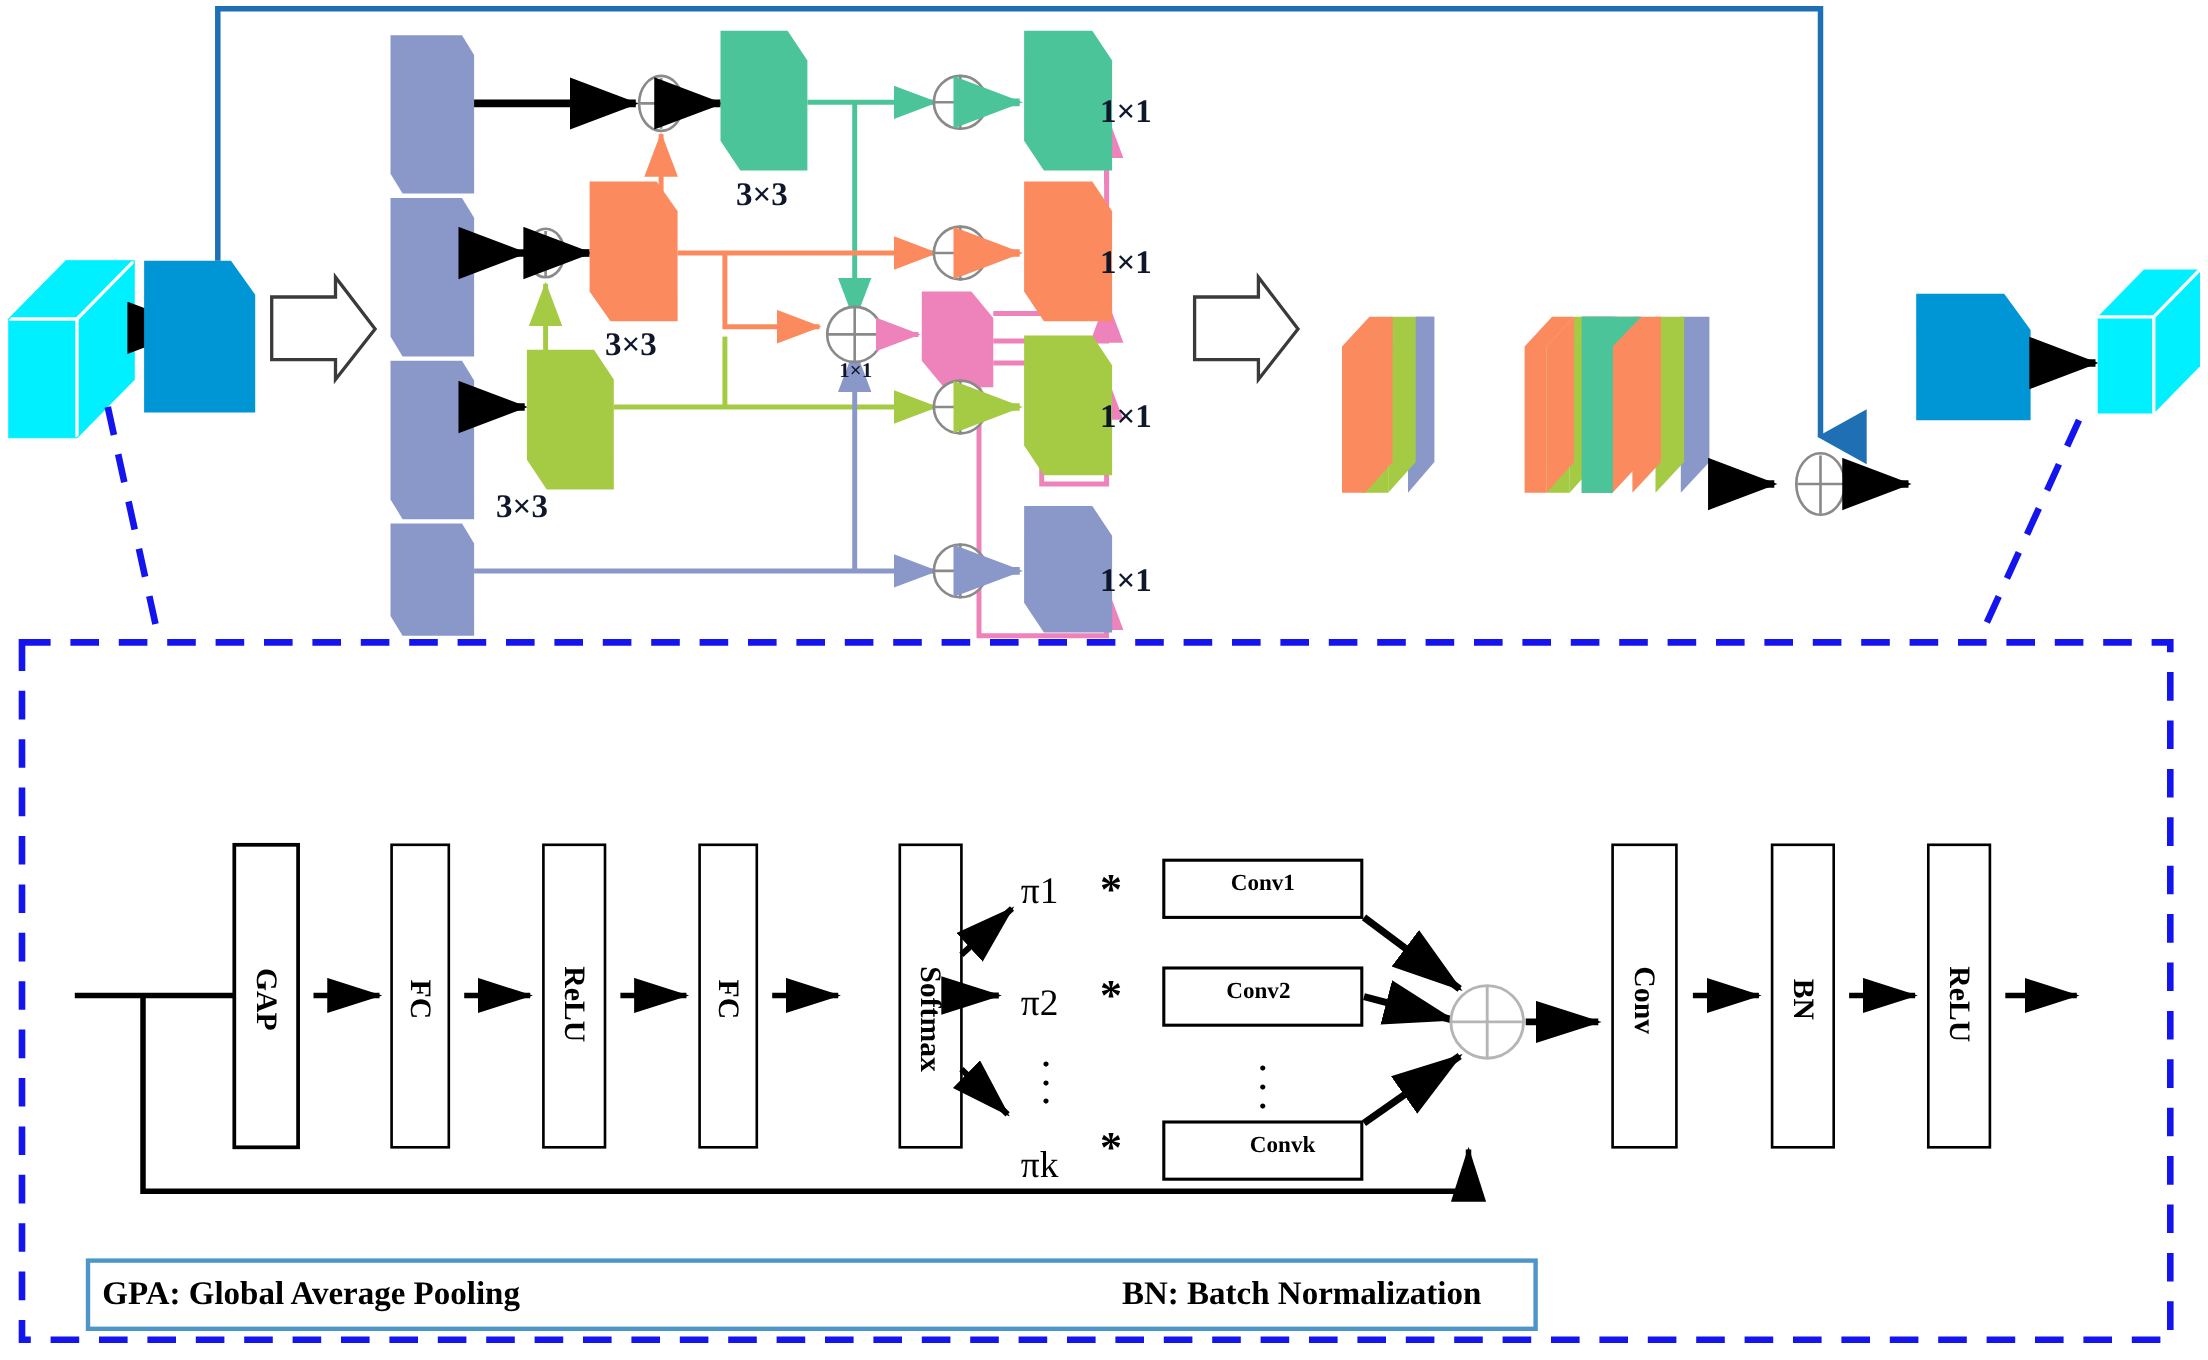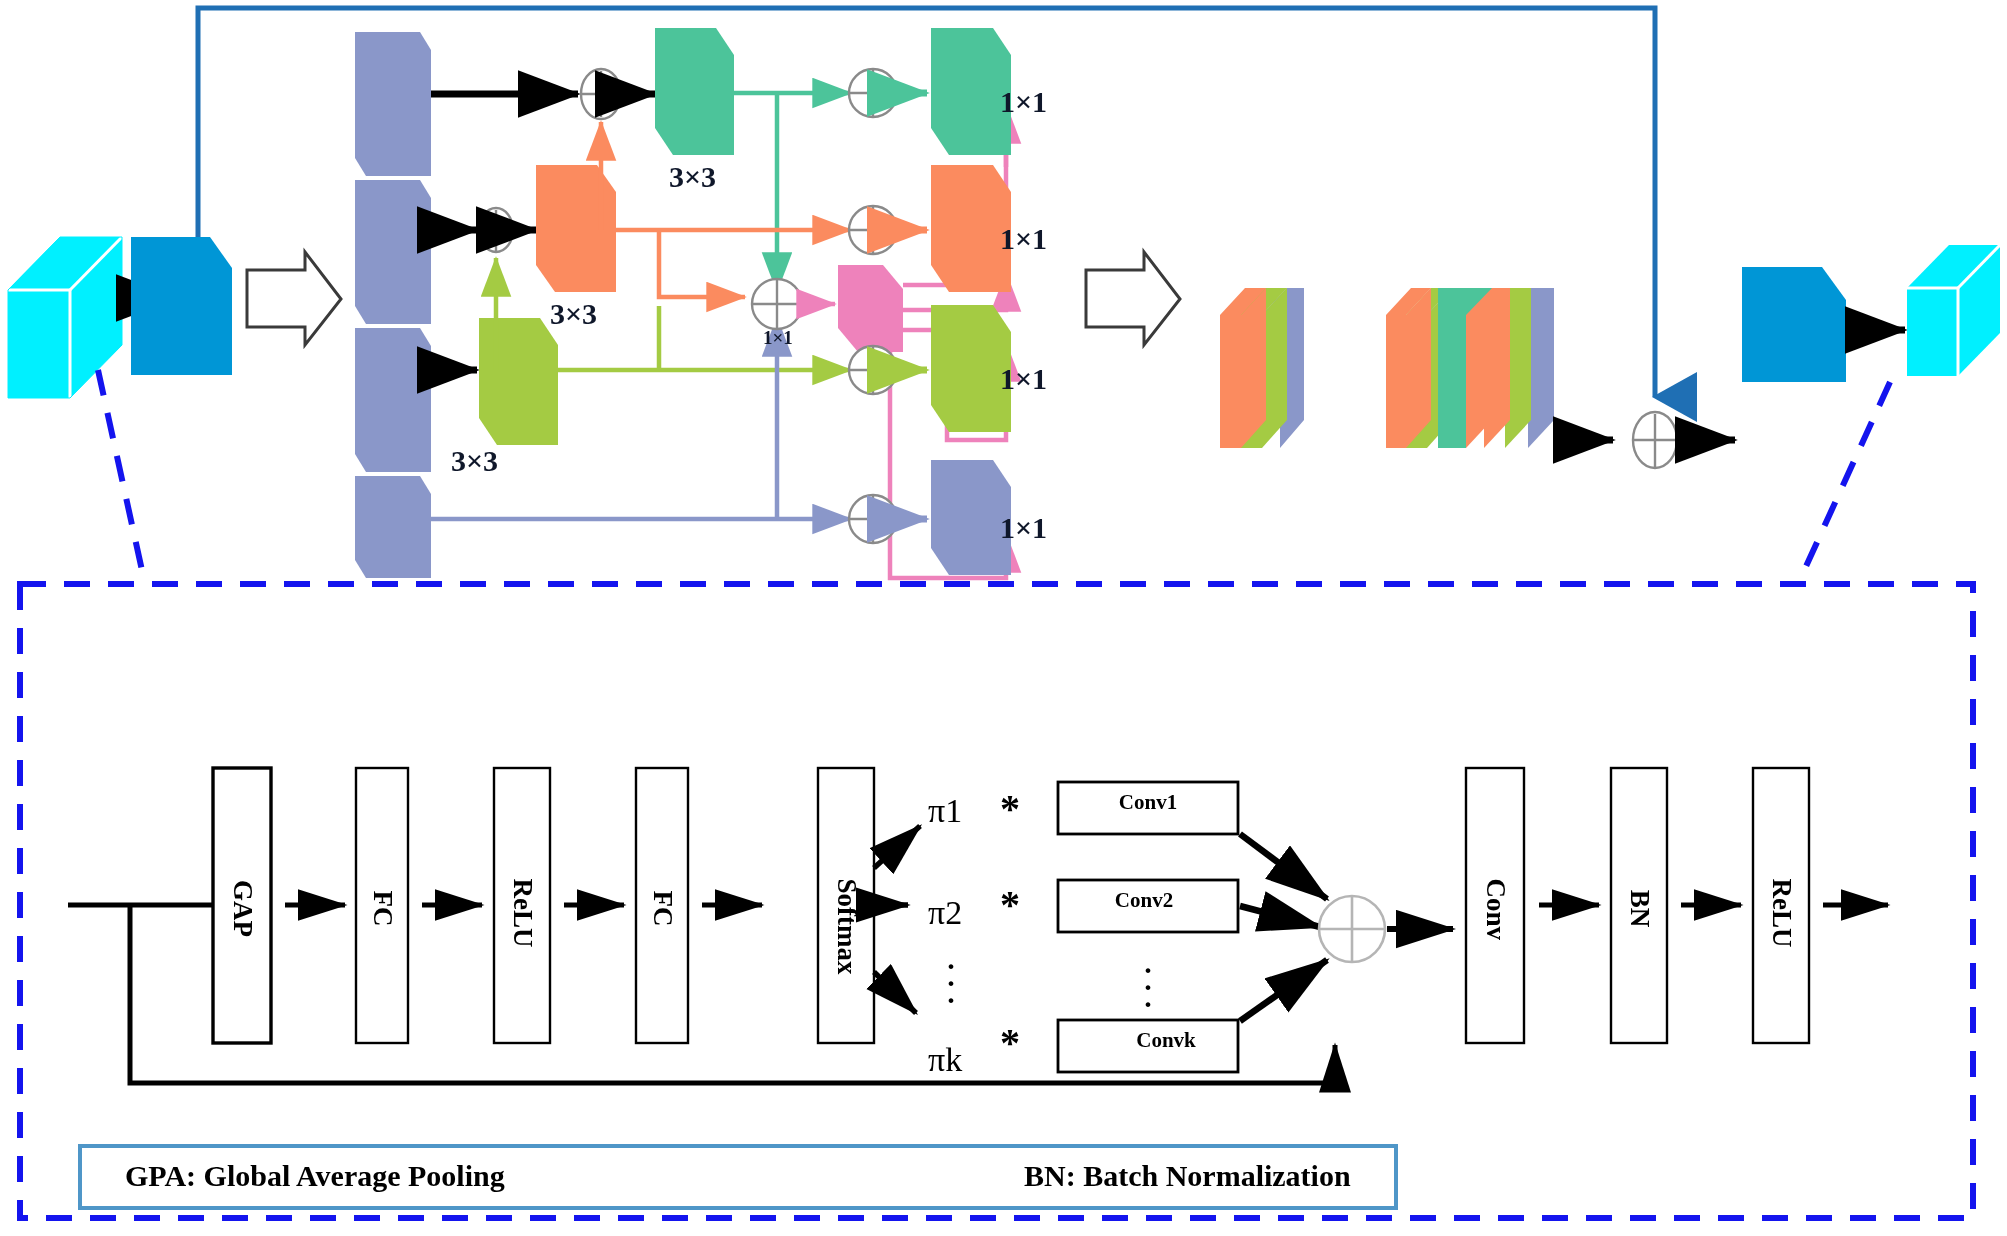--- a/index.html
+++ b/index.html
@@ -8,21 +8,21 @@
   svg.layer{position:absolute;left:0;top:0;width:2007px;height:1236px;}
   .lbl{position:absolute;color:#0f172a;font-family:"Liberation Serif",serif;font-weight:bold;white-space:nowrap;}
   .kx{font-size:30px;letter-spacing:0px;}
   .kx-xs{font-size:19px;}
   .vlbl{position:absolute;font-family:"Liberation Serif",serif;font-weight:bold;font-size:27px;color:#000;
         transform-origin:center center;white-space:nowrap;}
   .convbox-lbl{position:absolute;font-family:"Liberation Serif",serif;font-weight:bold;font-size:21px;color:#000;white-space:nowrap;}
   .pi{position:absolute;font-family:"Liberation Serif",serif;font-size:34px;color:#000;white-space:nowrap;text-align:center;}
   .ast{position:absolute;font-family:"Liberation Serif",serif;font-weight:bold;font-size:40px;color:#000;}
   .dots{position:absolute;font-family:"Liberation Serif",serif;font-size:40px;color:#000;line-height:0.42;text-align:center;}
-  .legend-text{position:absolute;font-family:"Liberation Serif",serif;font-weight:bold;font-size:30px;color:#000;white-space:nowrap;margin-left:32px;}
+  .legend-text{position:absolute;font-family:"Liberation Serif",serif;font-weight:bold;font-size:30px;color:#000;white-space:nowrap;}
 </style>
 </head>
 <body>
 
 <div id="stage">
 
   <svg class="layer" viewBox="0 0 2007 1236">
     <defs>
       <marker id="ahBlack" markerWidth="10" markerHeight="10" refX="8.6" refY="3.4" orient="auto">
         <path d="M0,0 L9,3.4 L0,6.8 Z" fill="#000"></path>
@@ -311,15 +311,15 @@
   <div class="ast" style="left:1000px;top:785px;">*</div>
   <div class="ast" style="left:1000px;top:881px;">*</div>
   <div class="ast" style="left:1000px;top:1019px;">*</div>
 
   <div class="convbox-lbl" style="left:1058px;top:790px;width:180px;text-align:center;">Conv1</div>
   <div class="convbox-lbl" style="left:1058px;top:888px;width:172px;text-align:center;">Conv2</div>
   <div class="dots" style="left:1131px;top:952px;width:34px;">.<br>.<br>.</div>
   <div class="convbox-lbl" style="left:1058px;top:1028px;width:216px;text-align:center;">Convk</div>
 
   <div class="legend-text" style="left:93px;top:1159px;">GPA: Global Average Pooling</div>
-  <div class="legend-text" style="left:992px;top:1159px;">BN: Batch Normalization</div>
+  <div class="legend-text" style="left:1020px;top:1159px;">BN: Batch Normalization</div>
 
 </div>
 
 </body></html>

